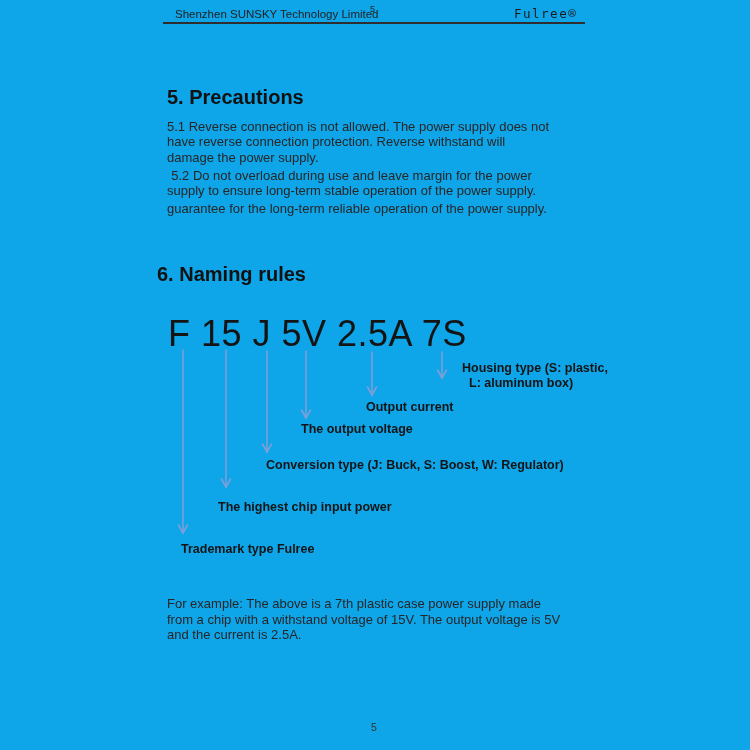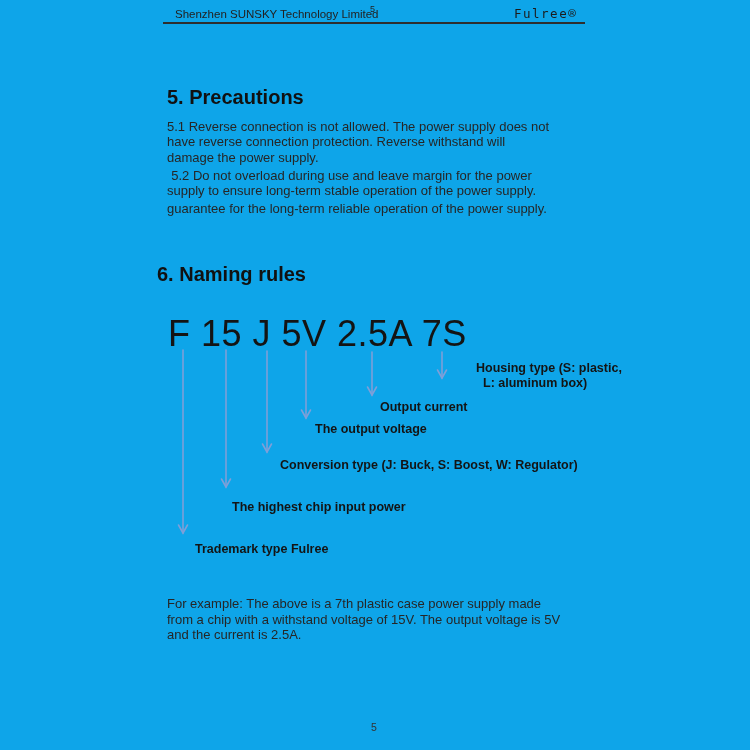--- a/index.html
+++ b/index.html
@@ -30,21 +30,21 @@
   .para .ln{white-space:nowrap;}
   .p51{top:119px;}
   .p52{top:168px;text-align:center;}
   .p53{top:201px;}
   .pex{top:596px;font-size:13px;line-height:15.6px;}
 
   
   .code{left:168px;top:313px;font-size:36px;letter-spacing:0.5px;color:#141414;white-space:nowrap;}
 
   
-  .dlabel{font-size:12.5px;font-weight:bold;color:#141414;white-space:nowrap;margin-left:14px;}
+  .dlabel{font-size:12.5px;font-weight:bold;color:#141414;white-space:nowrap;}
   .lb-housing1{left:462px;top:361px;}
   .lb-housing2{left:469px;top:376px;}
   .lb-current{left:366px;top:400px;}
   .lb-voltage{left:301px;top:422px;}
   .lb-conversion{left:266px;top:458px;}
   .lb-chip{left:218px;top:500px;}
   .lb-trademark{left:181px;top:542px;}
 
   .arrows{left:0;top:0;pointer-events:none;}
 

